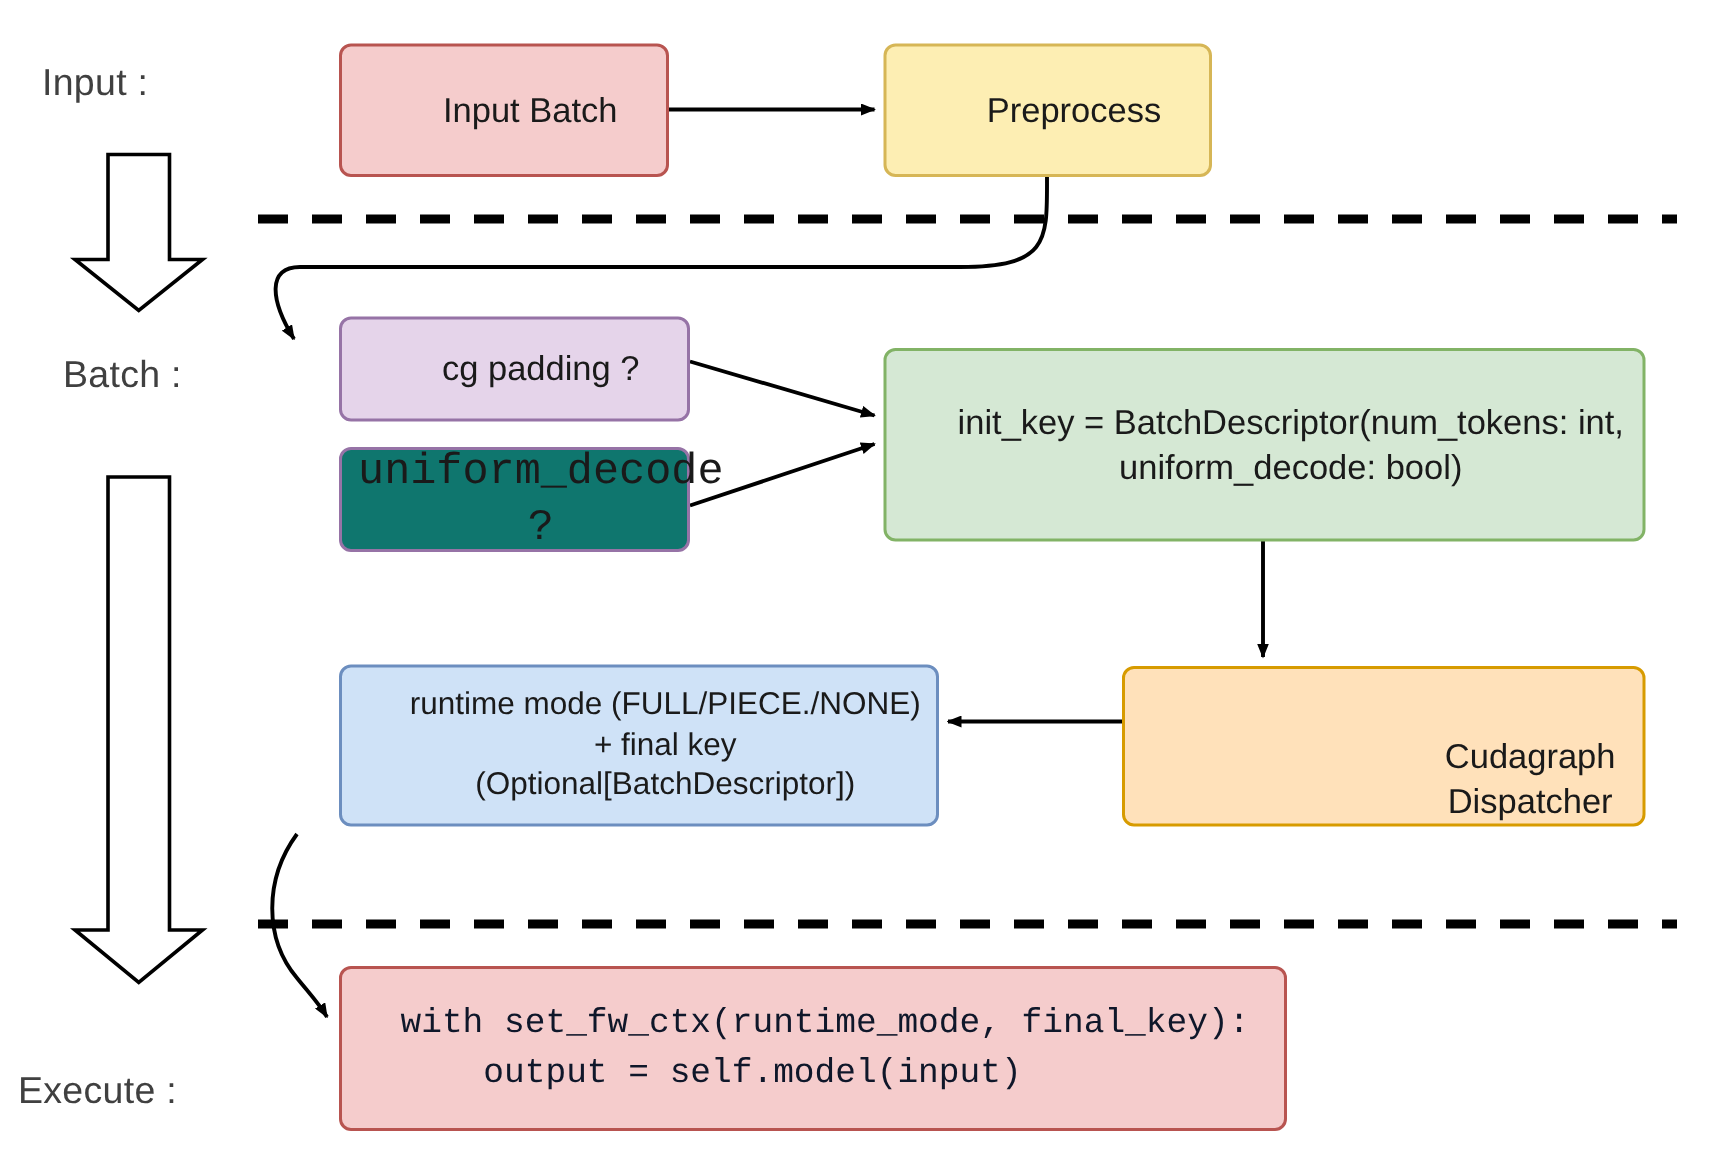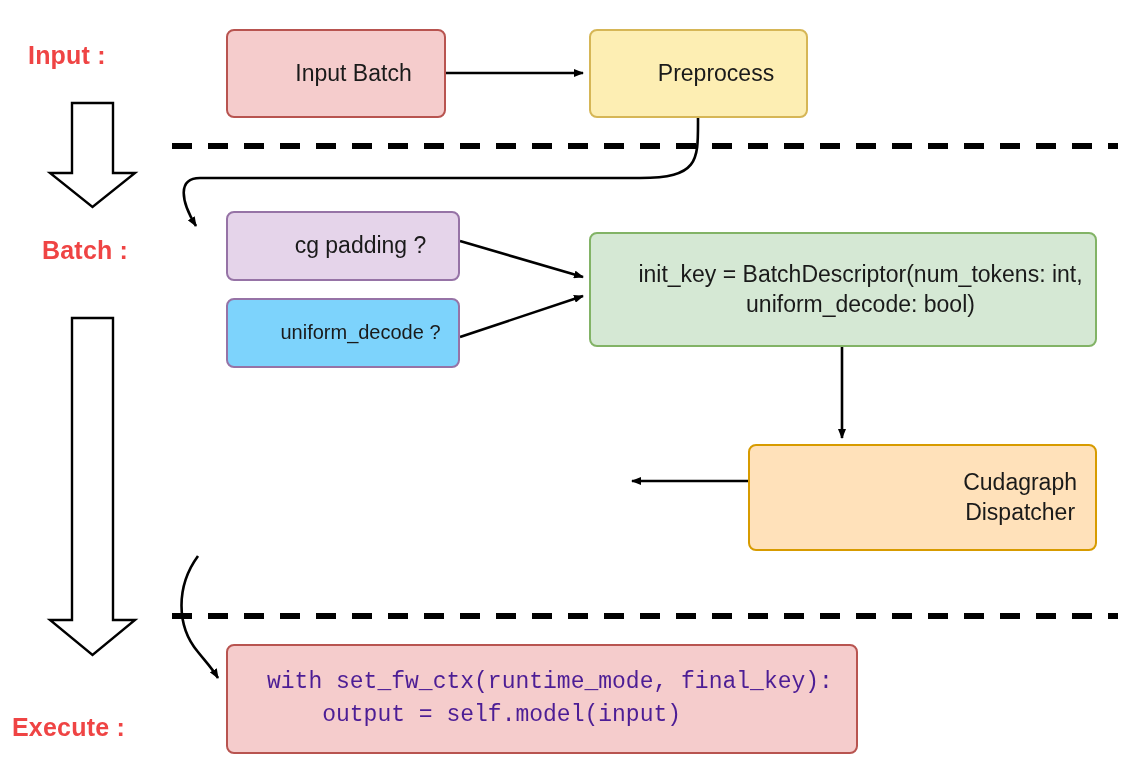--- a/index.html
+++ b/index.html
@@ -20,23 +20,23 @@
   #svg-layer {
     position: absolute;
     left: 0;
     top: 0;
     width: 1142px;
     height: 770px;
   }
   .stage-label {
     position: absolute;
     font-family: "Liberation Sans", sans-serif;
-    font-weight: bold;
+    font-weight: normal;
     font-size: 25px;
-    color: #ef4444;
+    color: #404040;
     white-space: nowrap;
     letter-spacing: 0.2px;
   }
   .node {
     position: absolute;
     box-sizing: border-box;
     display: flex;
     align-items: center;
     justify-content: center;
     text-align: center;
@@ -68,36 +68,37 @@
     font-size: 23px;
   }
   .n-cg-padding {
     left: 226px; top: 211px; width: 234px; height: 70px;
     background: #e5d4ea;
     border-color: #9673a6;
     font-size: 23px;
   }
   .n-uniform-decode {
     left: 226px; top: 298px; width: 234px; height: 70px;
-    background: #7dd3fc;
+    background: #0f766e;
     border-color: #9673a6;
-    font-size: 20px;
+    font-size: 29px;
+    font-family: Liberation Mono, monospace;
   }
   .n-init-key {
-    left: 589px; top: 232px; width: 508px; height: 115px;
+    left: 589px; top: 232px; width: 508px; height: 129px;
     background: #d5e8d4;
     border-color: #82b366;
     font-size: 23px;
   }
   .n-cudagraph-dispatcher {
     left: 748px; top: 444px; width: 349px; height: 107px;
     background: #ffe1ba;
     border-color: #d79b00;
     font-size: 23px;
-    align-items: center;
+    align-items: flex-end;
     justify-content: flex-end;
   }
   .n-cudagraph-dispatcher .node-text {
     padding-right: 18px;
   }
   .n-dispatch {
     left: 752px; top: 444px; width: 180px; height: 73px;
     background: #fad0bb;
     border-color: #d79b00;
     font-size: 21px;
@@ -108,21 +109,21 @@
     border-color: #6c8ebf;
     font-size: 21px;
   }
   .n-exec-code {
     left: 226px; top: 644px; width: 632px; height: 110px;
     background: #f5cccc;
     border-color: #b85450;
     font-family: "Liberation Mono", monospace;
     font-size: 23px;
     justify-content: flex-start;
-    color: #4c1d95;
+    color: #0f172a;
   }
   .n-exec-code .node-text {
     padding-left: 4px;
     text-align: left;
     white-space: pre;
     line-height: 1.45;
   }
 </style>
 </head>
 <body>
@@ -183,19 +184,23 @@
     <span class="node-text">init_key = BatchDescriptor(num_tokens: int,
 uniform_decode: bool)</span>
   </div>
 
   <div class="node n-cudagraph-dispatcher">
     <span class="node-text">Cudagraph
 Dispatcher</span>
   </div>
 
 
+  <div class="node n-runtime-mode">
+    <span class="node-text">runtime mode (FULL/PIECE./NONE)
++ final key (Optional[BatchDescriptor])</span>
+  </div>
 
   <div class="node n-exec-code">
     <span class="node-text">with set_fw_ctx(runtime_mode, final_key):
     output = self.model(input)</span>
   </div>
 
 </div>
 
 </body></html>

